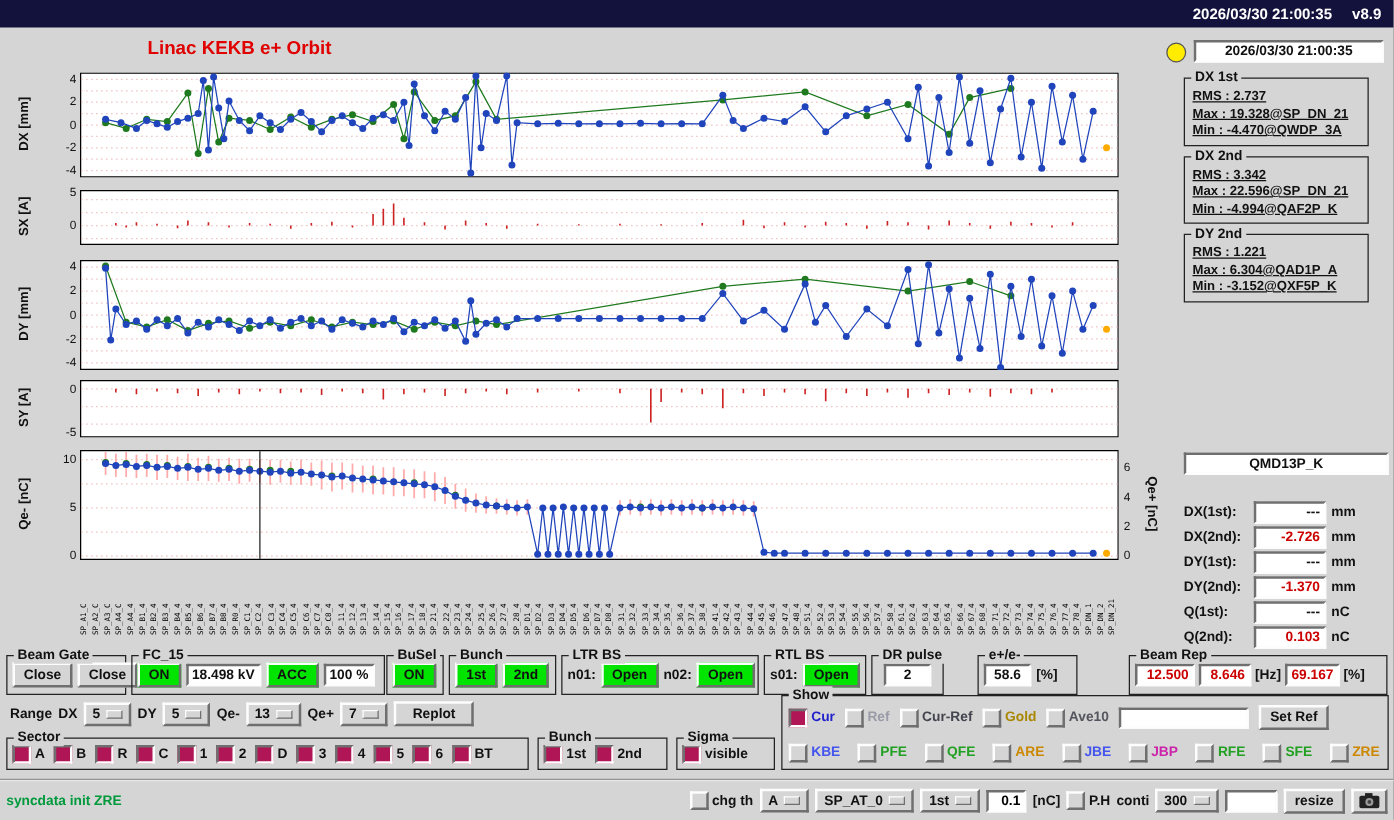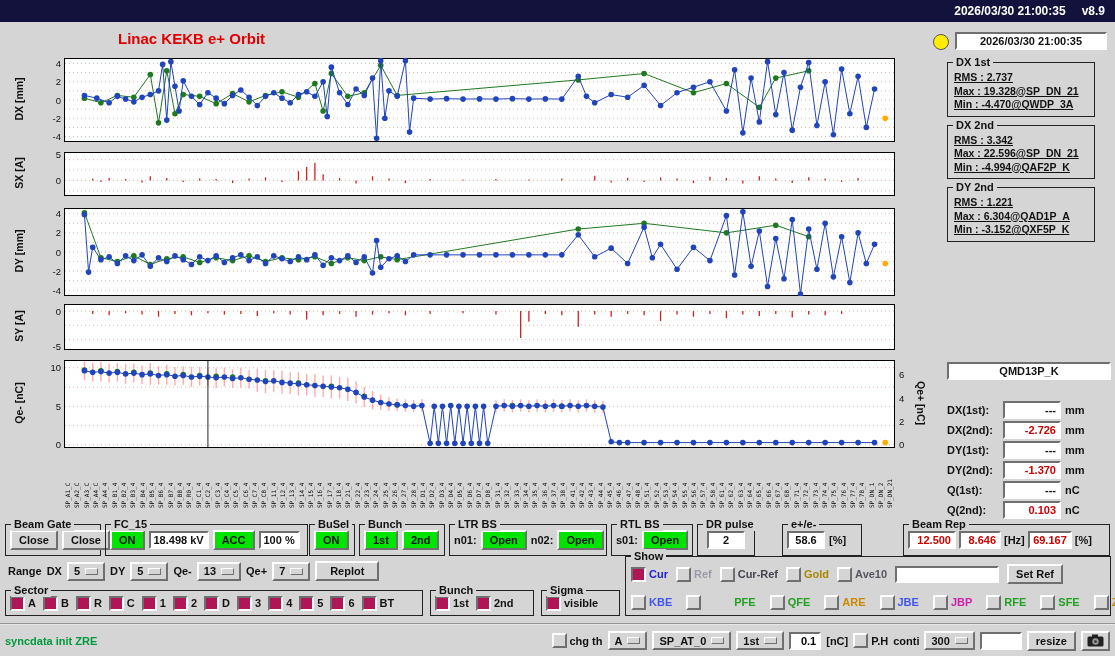--- a/index.html
+++ b/index.html
@@ -918,21 +918,21 @@
       <input class="fieldbox" style="width: 104px; height: 17px;" value="">
       <span class="btn">Set Ref</span>
     </div>
     <div id="show-row2" style="display:flex;align-items:center;gap:14px;">
         <span class="chk-item">
           <span class="cb"></span>
           <span style="color: rgb(68, 85, 238);">KBE</span>
         </span>
         <span class="chk-item">
           <span class="cb"></span>
-          <span style="color: rgb(34, 160, 34); margin-left: 30px;">PFE</span>
+          <span style="color: rgb(34, 160, 34);">PFE</span>
         </span>
         <span class="chk-item">
           <span class="cb"></span>
           <span style="color: rgb(34, 160, 34);">QFE</span>
         </span>
         <span class="chk-item">
           <span class="cb"></span>
           <span style="color: rgb(204, 136, 0);">ARE</span>
         </span>
         <span class="chk-item">

